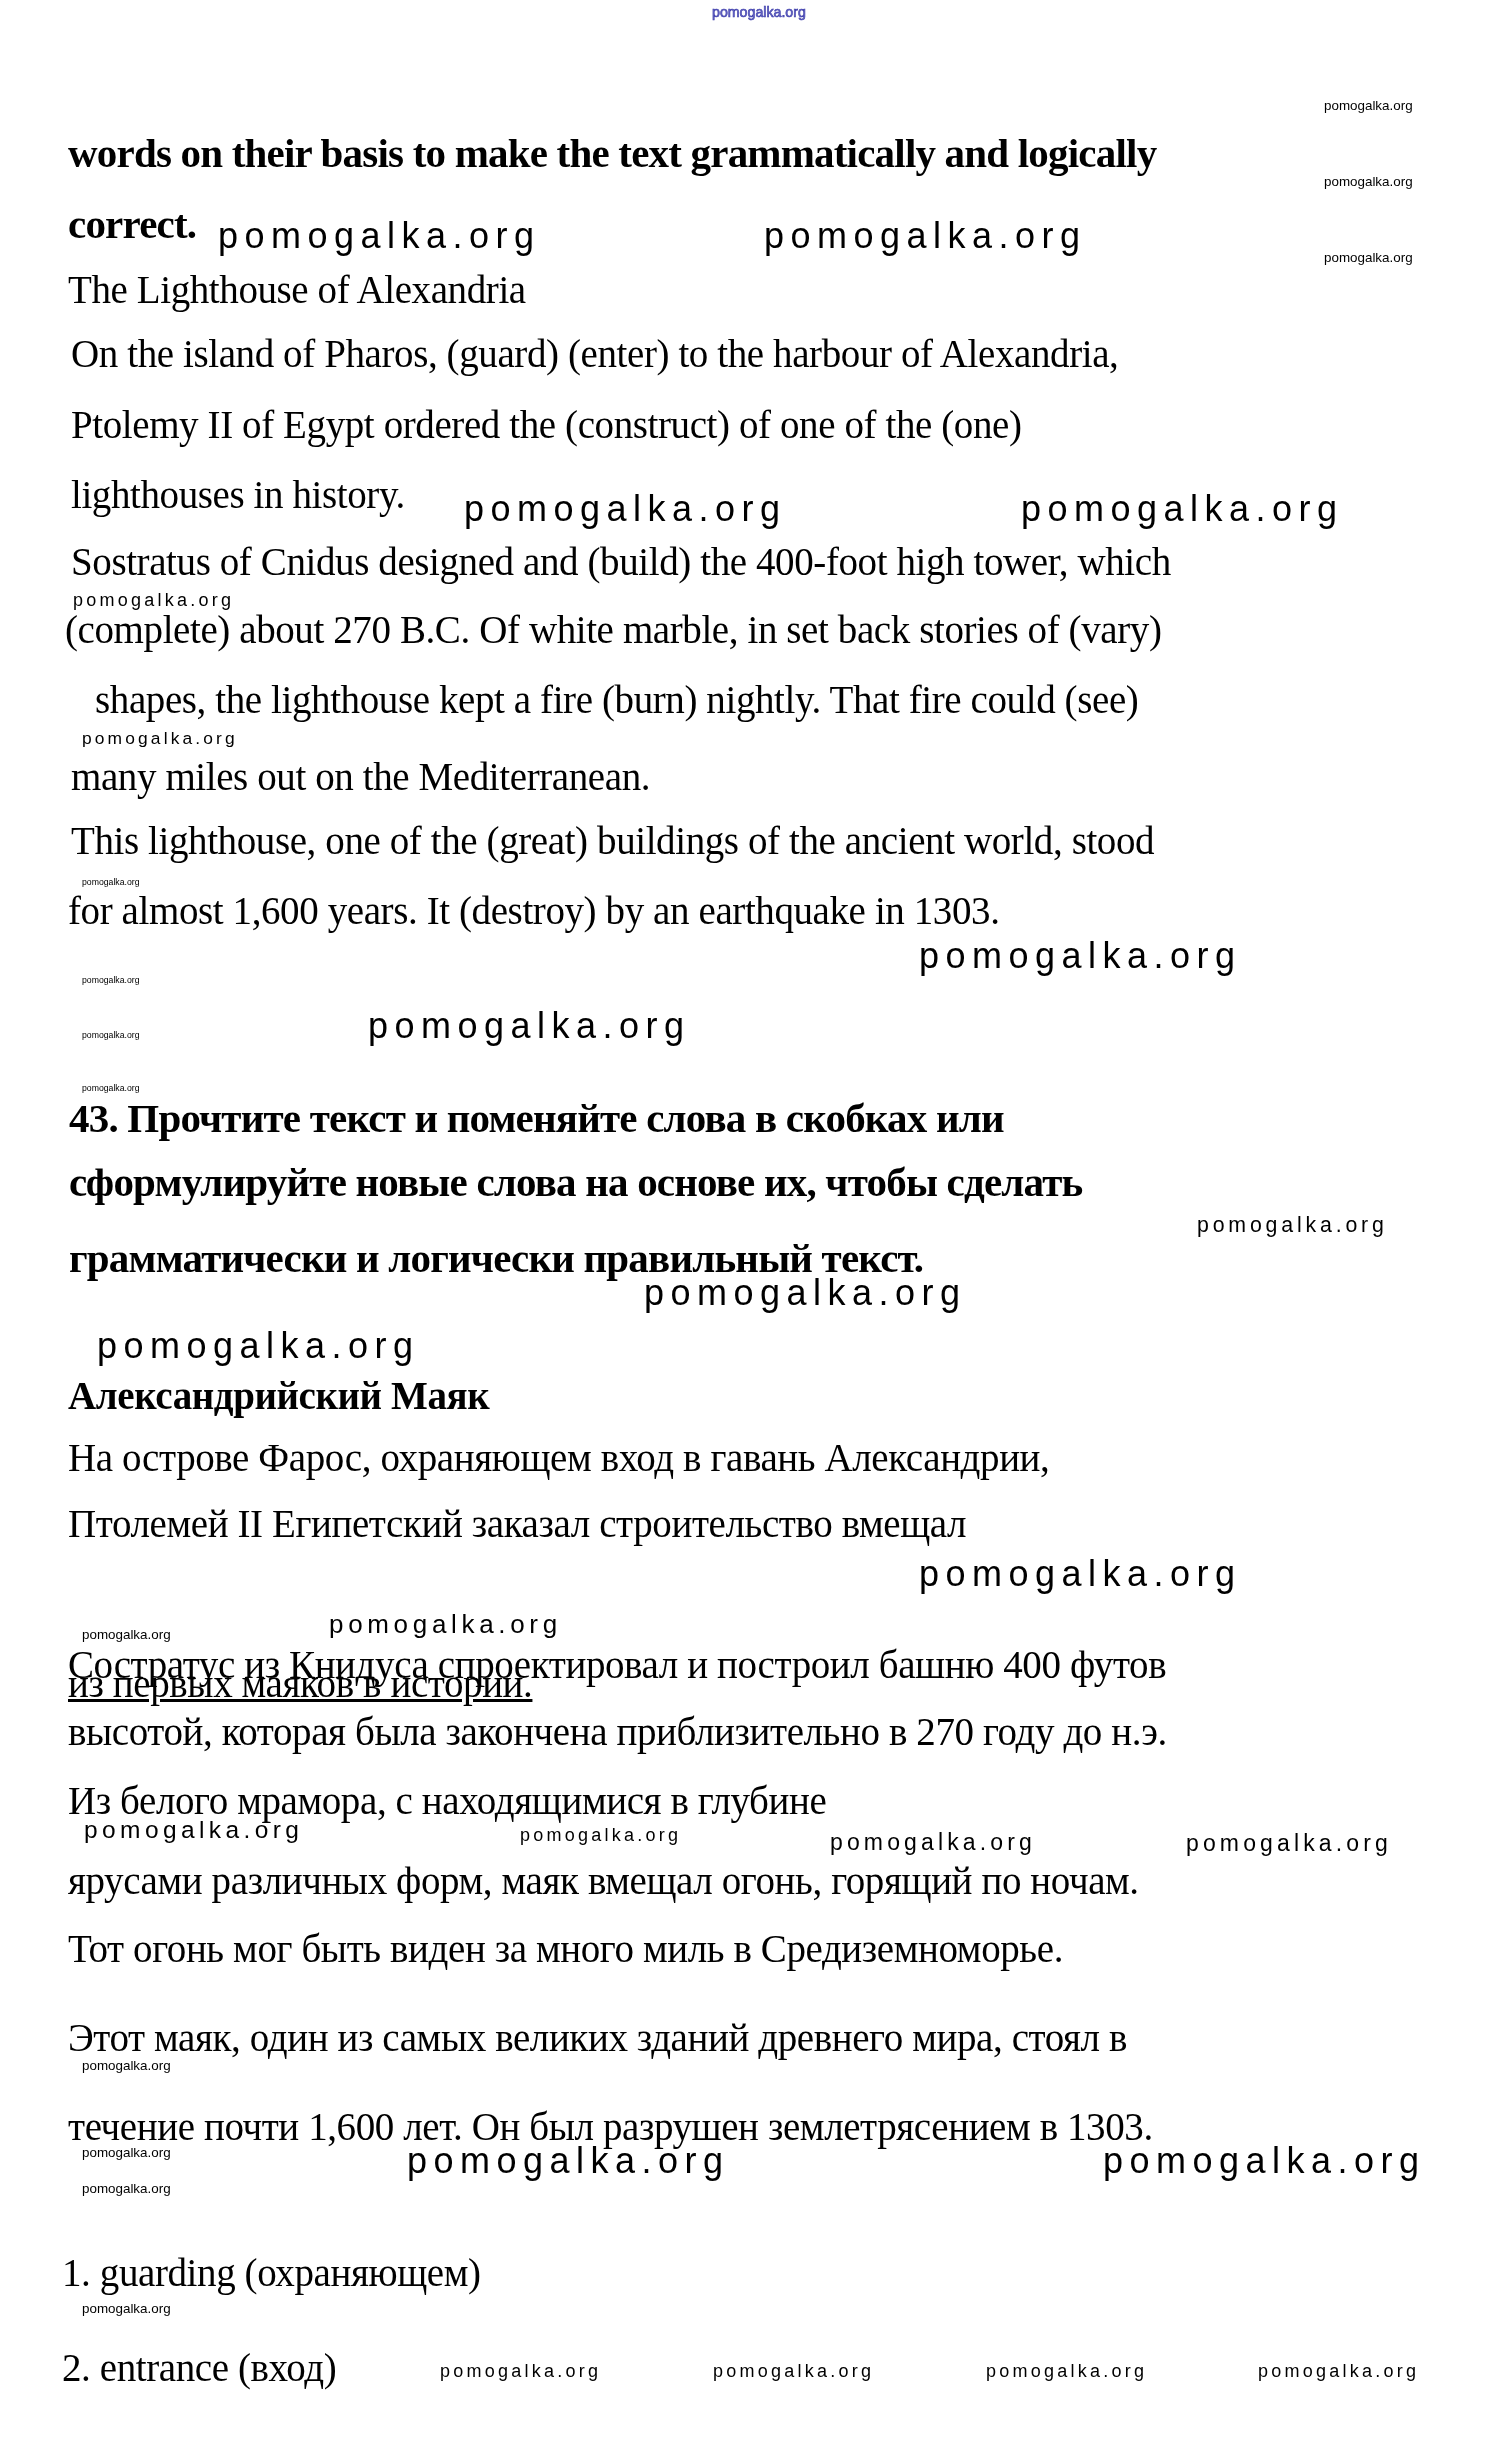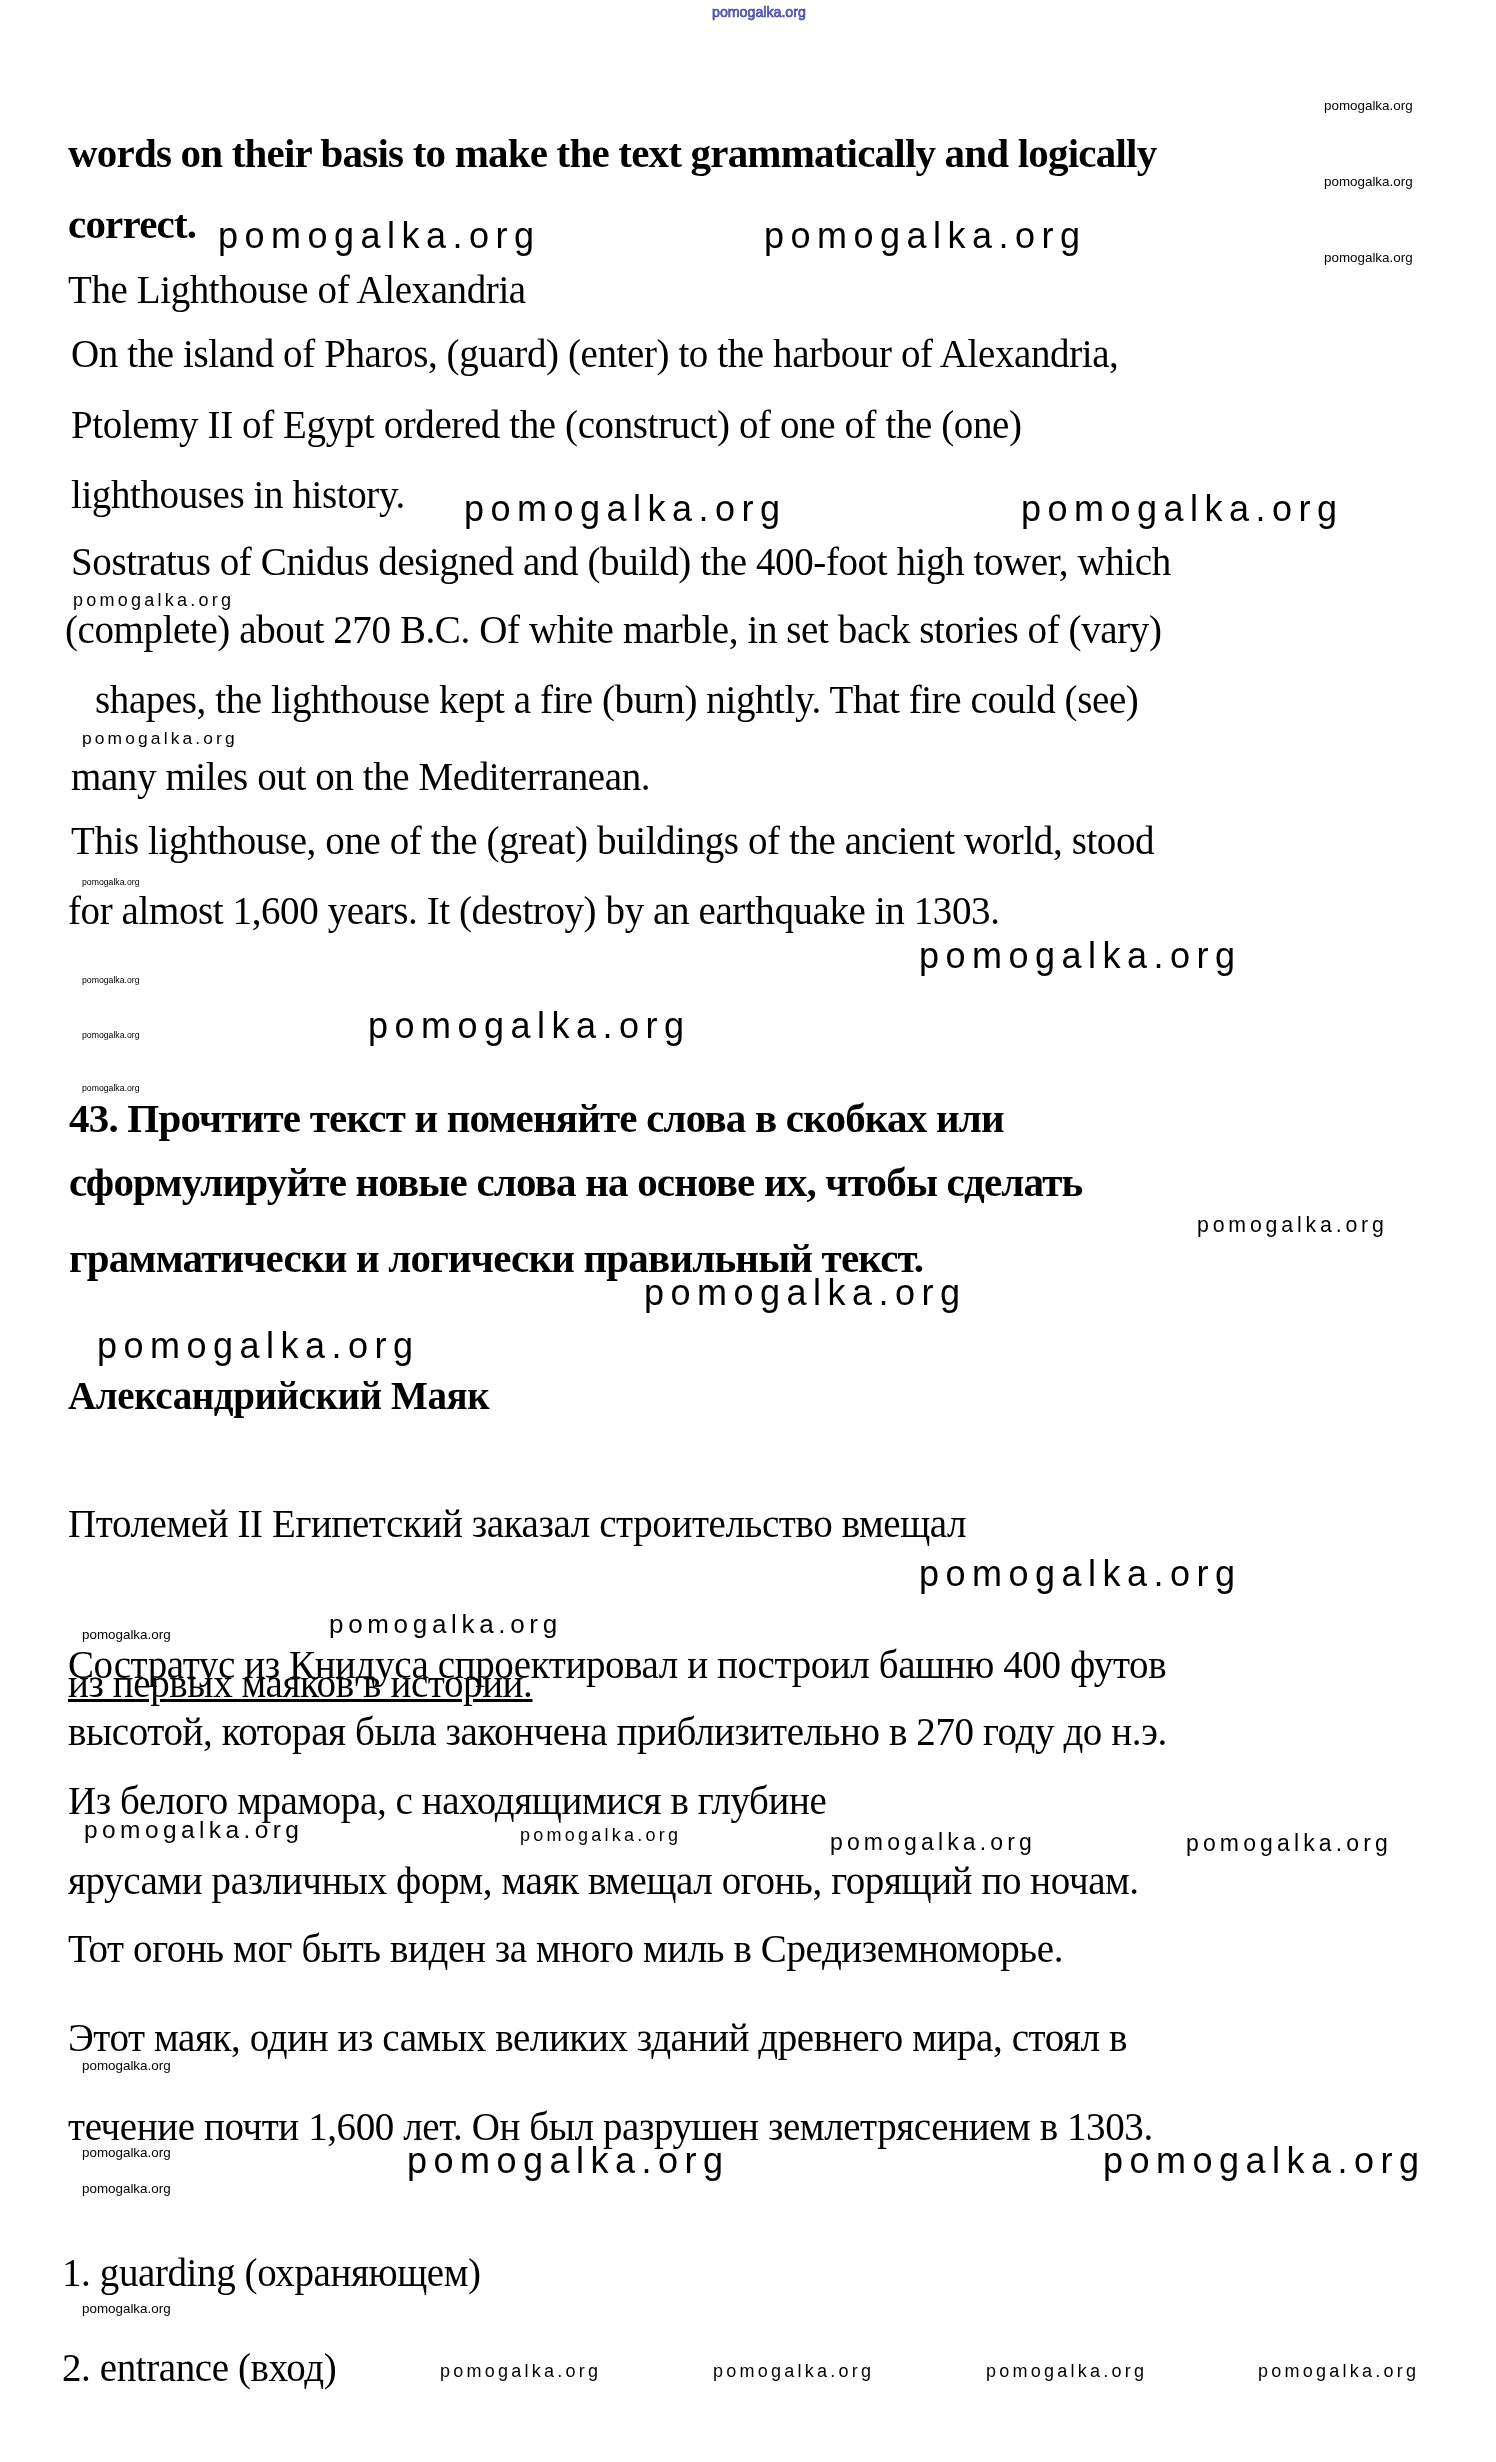--- a/index.html
+++ b/index.html
@@ -75,20 +75,21 @@
 
   <div class="ln ttl" style="left:69px;top:1098px;">43. Прочтите текст и поменяйте слова в скобках или</div>
   <div class="ln ttl" style="left:69px;top:1162px;">сформулируйте новые слова на основе их, чтобы сделать</div>
   <div class="wm" style="left:1197px;top:1215px;font-size:21.3px;letter-spacing:0.18em;">pomogalka.org</div>
   <div class="ln ttl" style="left:69px;top:1238px;">грамматически и логически правильный текст.</div>
   <div class="wm wm-big" style="left:644px;top:1275px;">pomogalka.org</div>
   <div class="wm wm-big" style="left:97px;top:1328px;">pomogalka.org</div>
 
   <div class="ln bold" style="left:68px;top:1376px;">Александрийский Маяк</div>
 
+  <div class="ln" style="left:68px;top:1438px;">На острове Фарос, охраняющем вход в гавань Александрии,</div>
   <div class="ln" style="left:68px;top:1504px;">Птолемей II Египетский заказал строительство вмещал</div>
   <div class="wm wm-big" style="left:919px;top:1556px;">pomogalka.org</div>
   <div class="ln" style="left:68px;top:1664px;text-decoration:underline;">из первых маяков в истории.</div>
   <div class="wm" style="left:329px;top:1611px;font-size:26px;letter-spacing:0.18em;">pomogalka.org</div>
   <div class="wm" style="left:82px;top:1628px;font-size:13.4px;">pomogalka.org</div>
   <div class="ln" style="left:68px;top:1645px;">Состратус из Книдуса спроектировал и построил башню 400 футов</div>
   <div class="ln" style="left:68px;top:1712px;">высотой, которая была закончена приблизительно в 270 году до н.э.</div>
   <div class="ln" style="left:68px;top:1781px;">Из белого мрамора, с находящимися в глубине</div>
   <div class="wm" style="left:84px;top:1818px;font-size:24.5px;letter-spacing:0.18em;">pomogalka.org</div>
   <div class="wm" style="left:520px;top:1826px;font-size:18px;letter-spacing:0.18em;">pomogalka.org</div>

